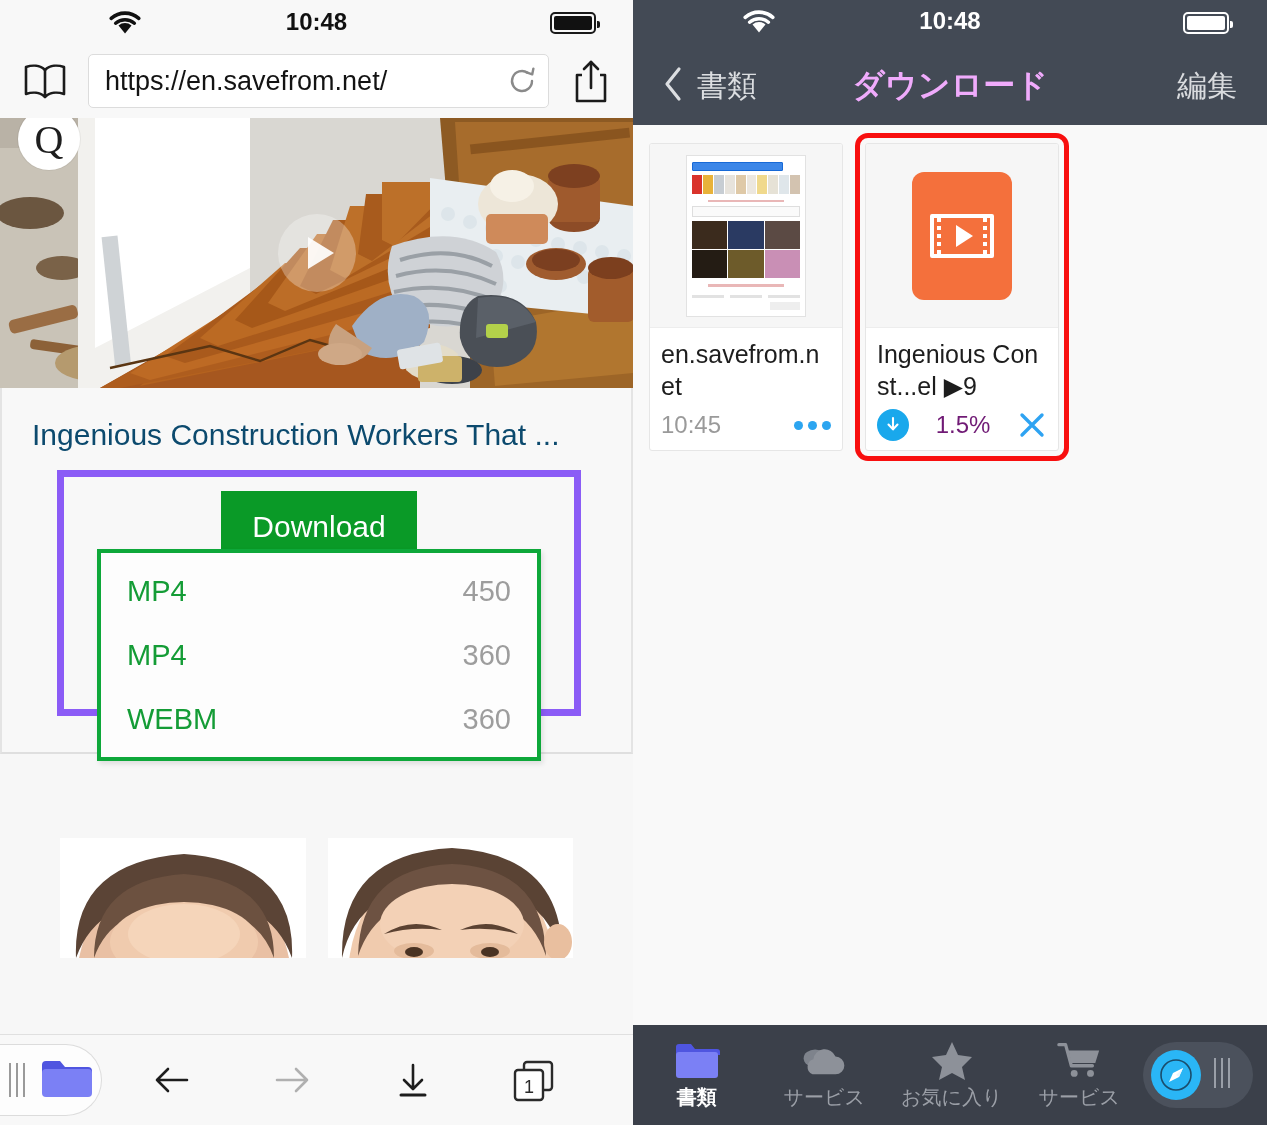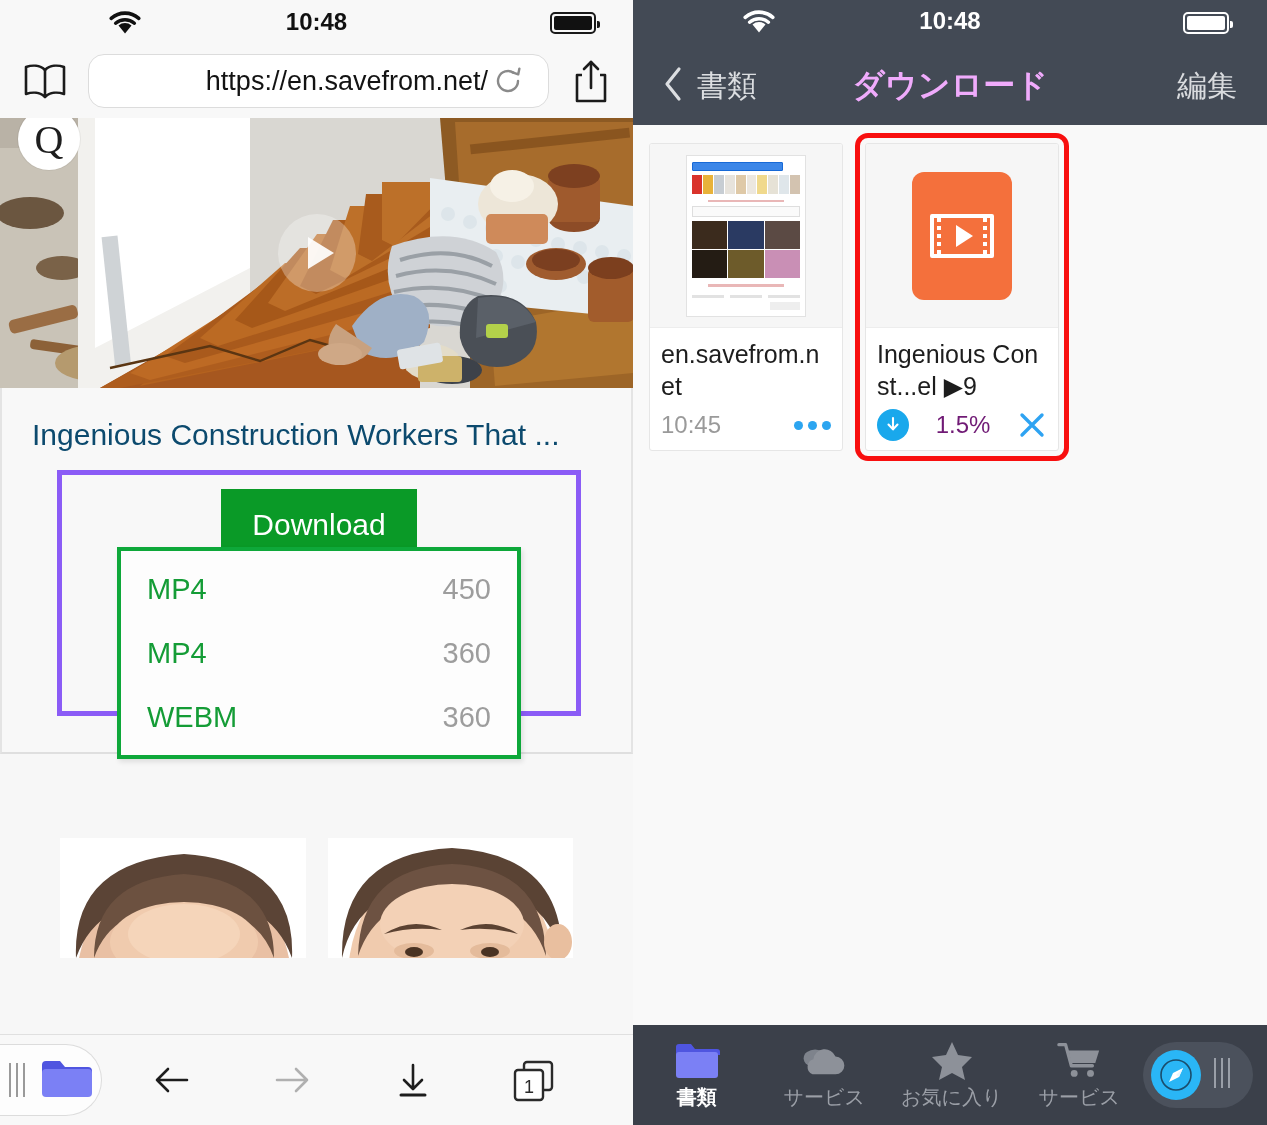--- a/index.html
+++ b/index.html
@@ -88,26 +88,25 @@
     padding: 0 22px;
     box-sizing: border-box;
     gap: 0;
   }
   .bookicon { width: 46px; height: 38px; flex: 0 0 46px; margin-right: 20px;}
   .url-field {
     flex: 1 1 auto;
     height: 54px;
     background: #ffffff;
     border: 1px solid #dcdcdc;
-    border-radius: 16px;
+    border-radius: 5px;
     display: flex;
     align-items: center;
-    padding: 0 24px 0 16px;
-    box-sizing: border-box;
-    text-align: right;
+    padding: 0 10px 0 16px;
+    box-sizing: border-box;
   }
   .url-text {
     font-size: 27px;
     color: #131313;
     white-space: nowrap;
     overflow: hidden;
     flex: 1 1 auto;
   }
   .reload-ic { width: 32px; height: 32px; flex: 0 0 32px; margin-left: 4px;}
   .share-ic { width: 40px; height: 46px; flex: 0 0 40px; margin-left: 22px;}
@@ -159,21 +158,21 @@
     padding: 0 0 24px 0;
   }
   .vid-title {
     font-size: 30px;
     color: #0c4a6e;
     padding: 30px 26px 14px 30px;
     white-space: nowrap;
     overflow: hidden;
   }
   .redbox {
-    border: 5px solid #8b5cf6;
+    border: 7px solid #8b5cf6;
     margin: 4px 50px 12px 55px;
     padding: 0;
     position: relative;
     height: 246px;
     box-sizing: border-box;
   }
   .dl-btn {
     position: absolute;
     left: 50%;
     transform: translateX(-50%);
@@ -186,21 +185,21 @@
     display: flex;
     align-items: center;
     justify-content: center;
     z-index: 1;
   }
   .fmt-list {
     position: absolute;
     left: 50%;
     transform: translateX(-50%);
     top: 72px;
-    width: 404px;
+    width: 444px;
     background: #fdfdfd;
     border: 4px solid #0ea83a;
     box-sizing: border-box;
     z-index: 2;
     box-shadow: 2px 3px 5px rgba(0,0,0,0.10);
     padding: 6px 0 6px 0;
   }
   .fmt-row {
     display: flex;
     align-items: center;

